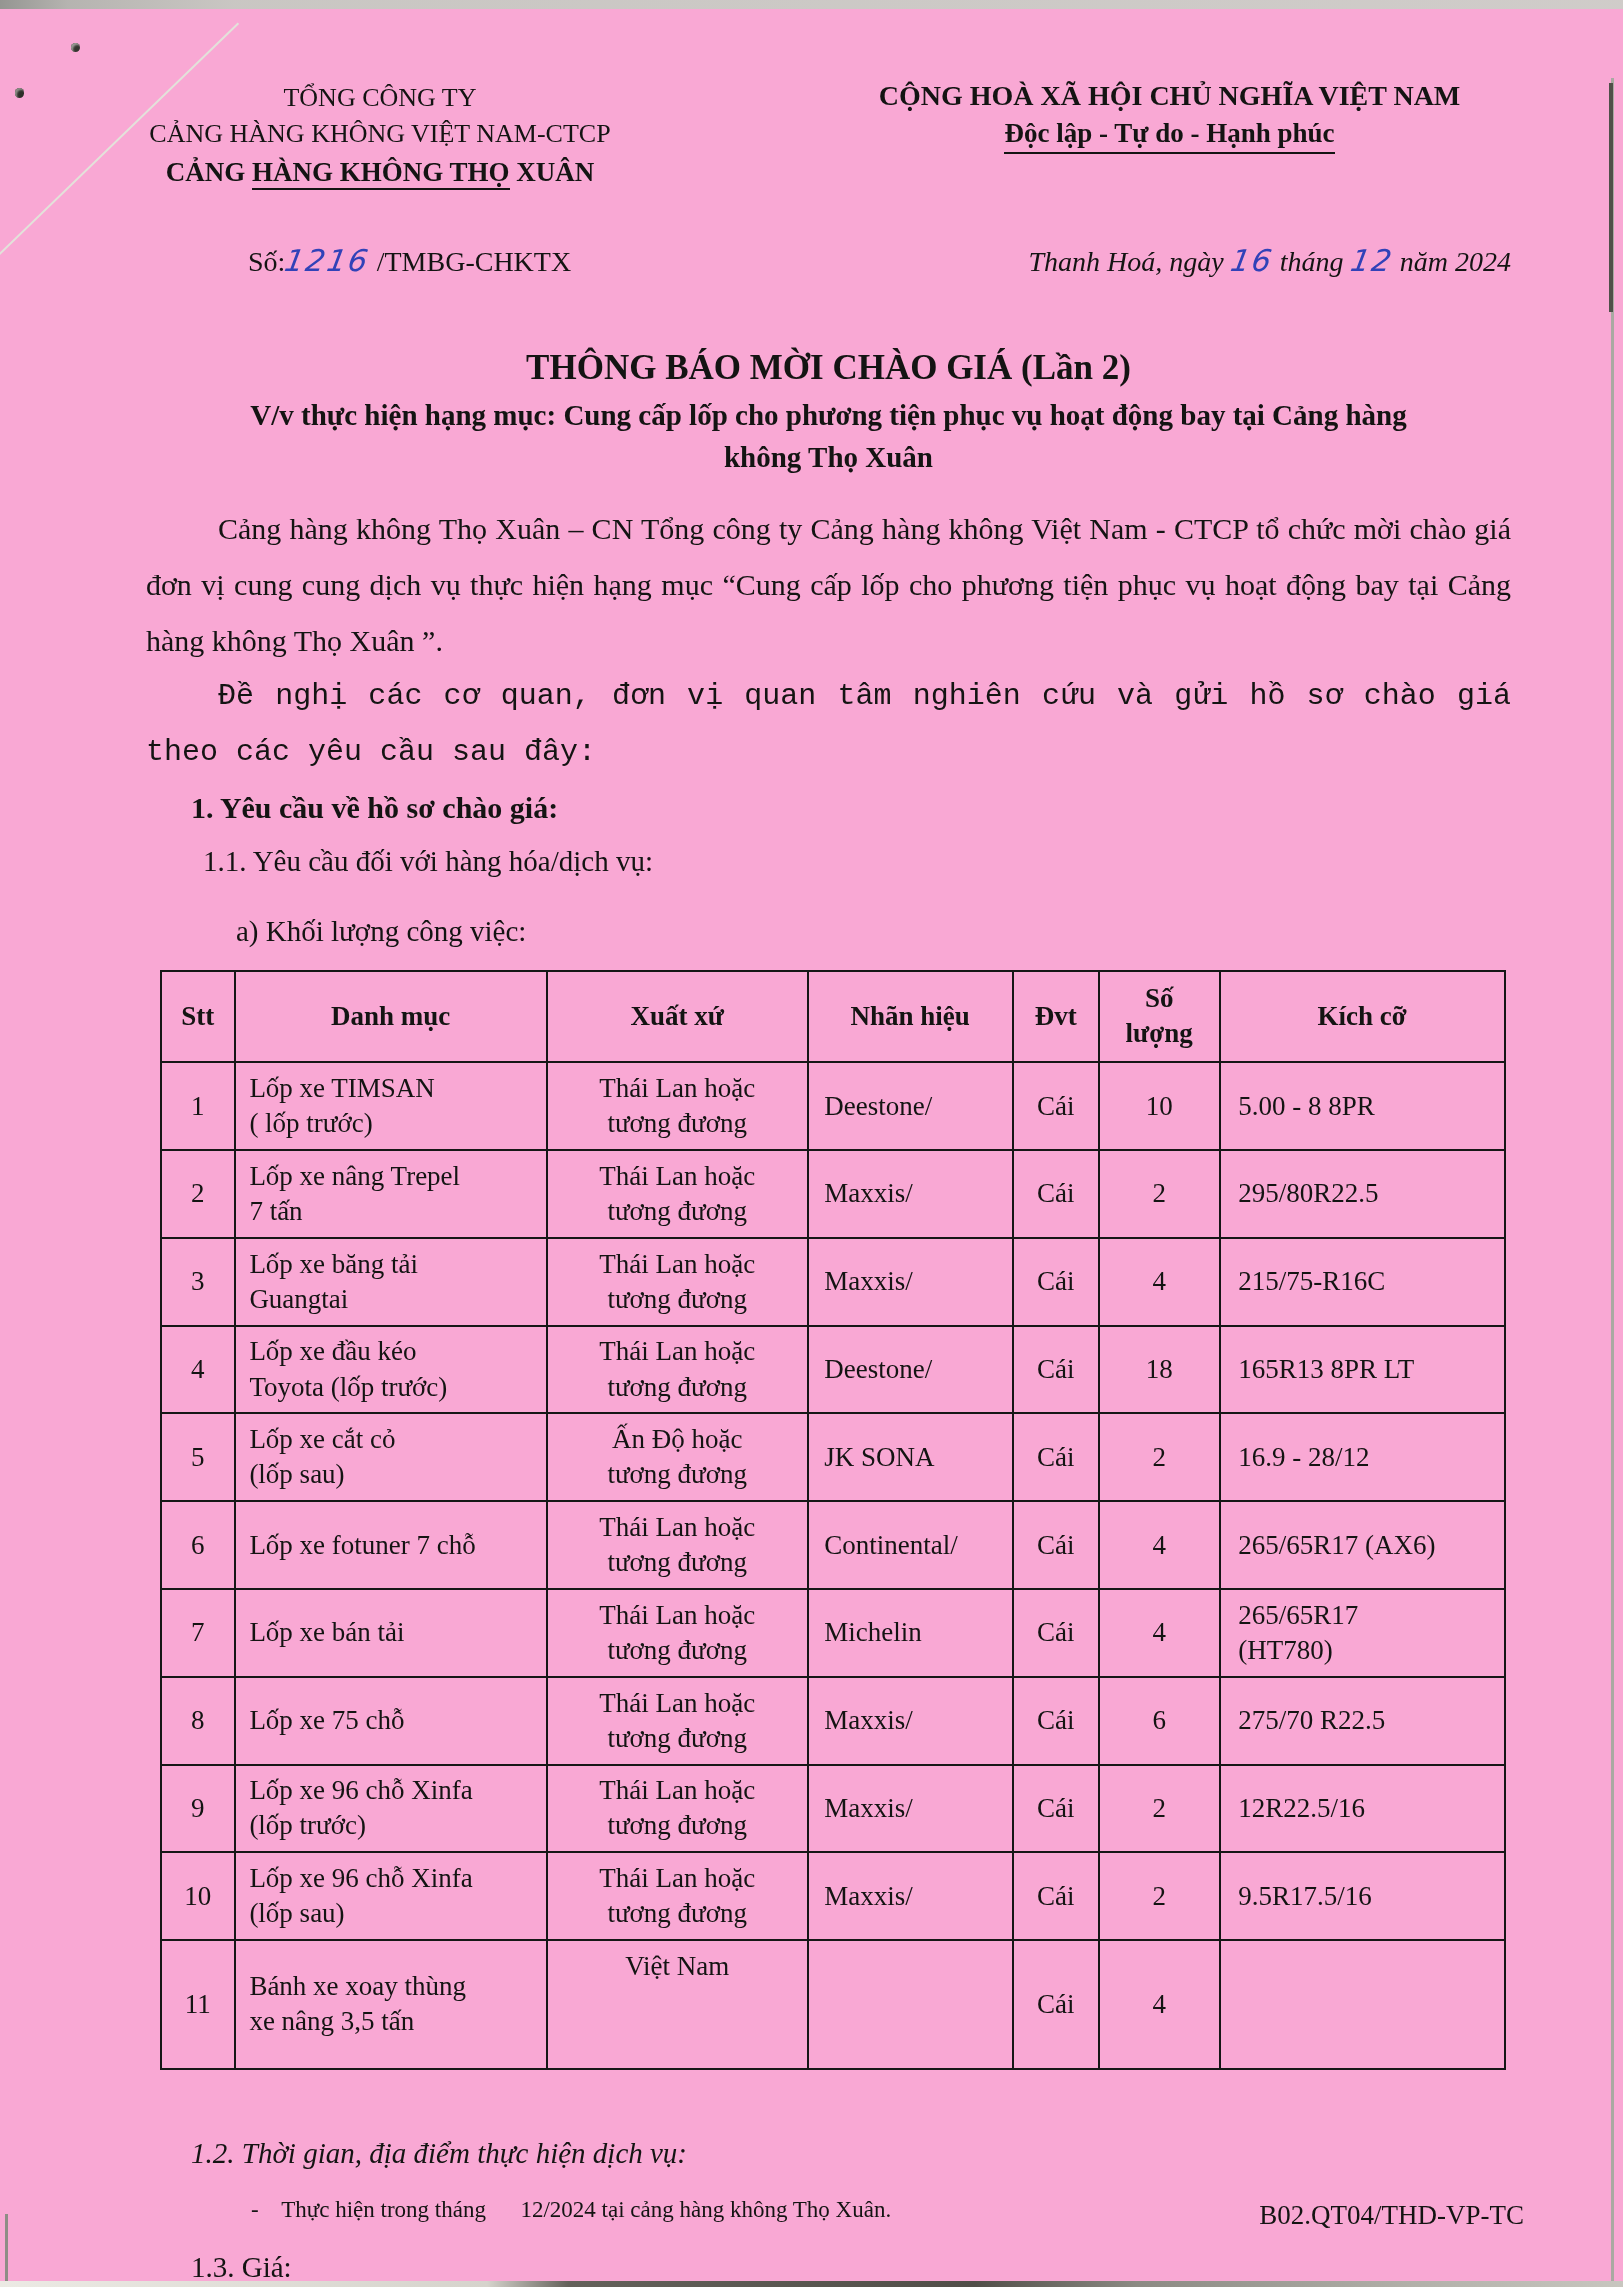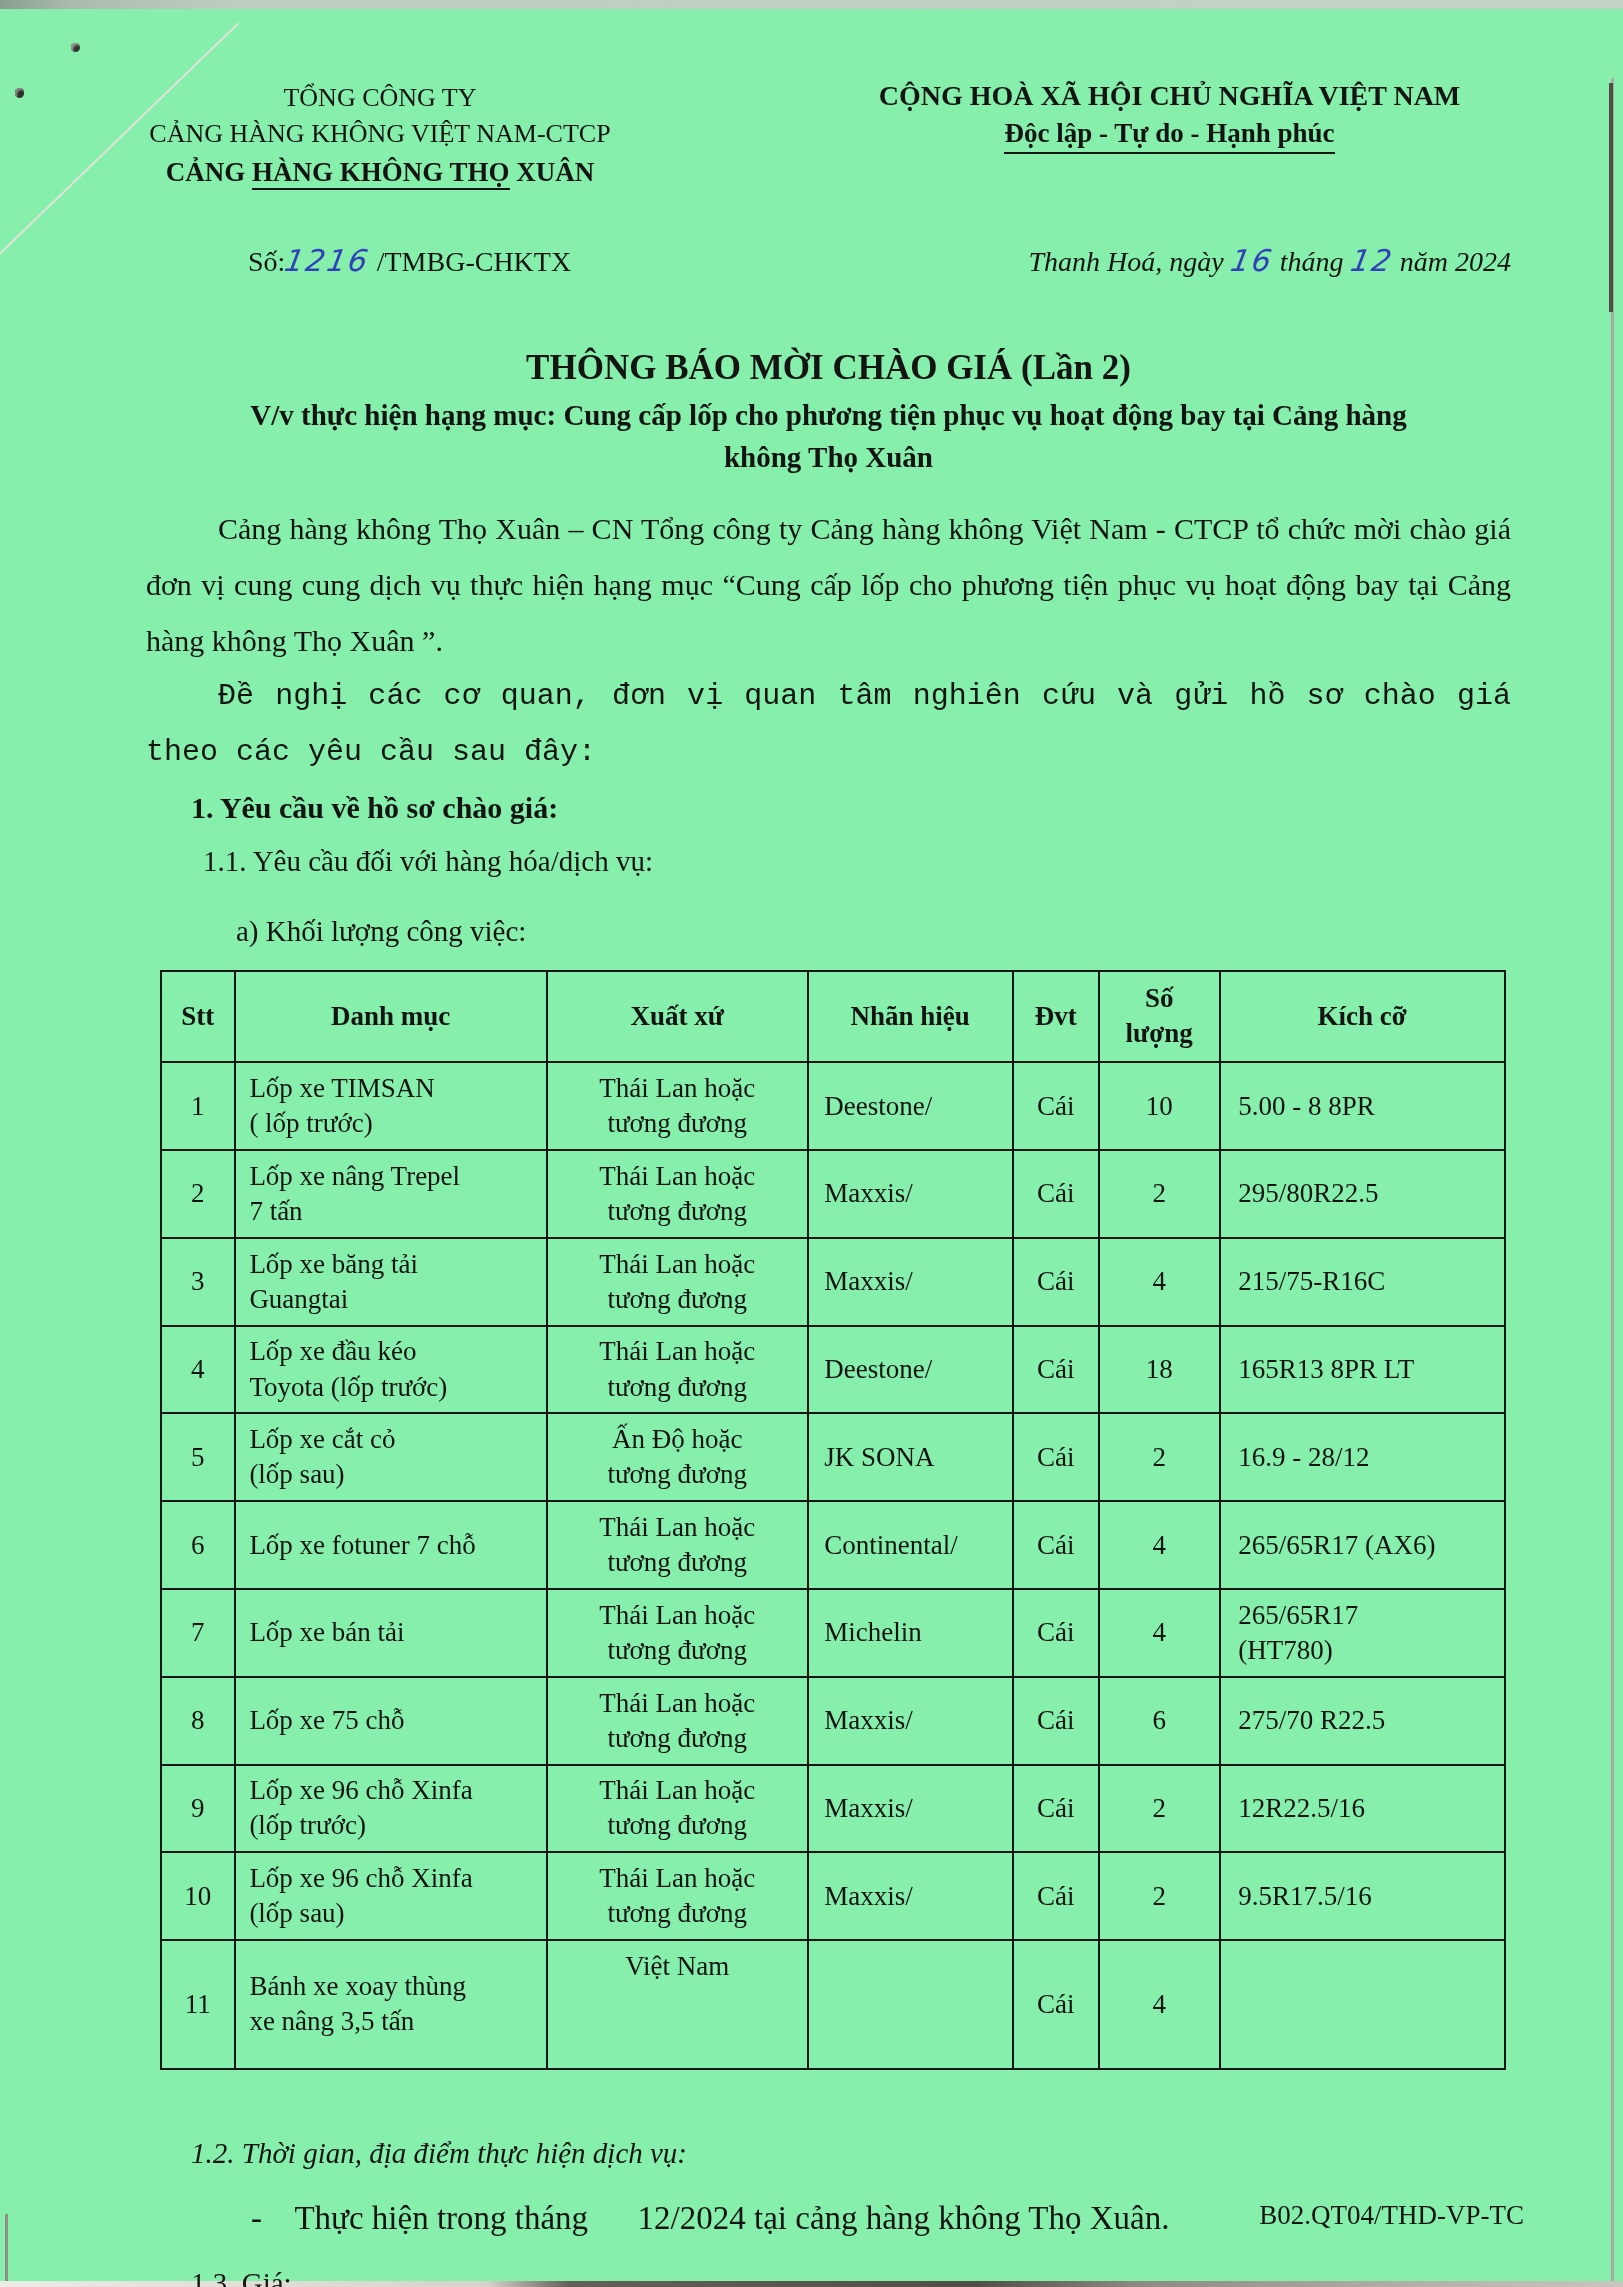--- a/index.html
+++ b/index.html
@@ -1,18 +1,18 @@
 <!DOCTYPE html>
 <html><head>
 <meta charset="utf-8">
 <style>
   html,body{margin:0;padding:0;background:#d9d8d4;}
   .page{
     position:relative;width:1624px;height:2288px;margin:0 auto;
-    background:#86efac;color:#141413;overflow:hidden;
+    background:#f9a8d4;color:#141413;overflow:hidden;
     font-family:"Liberation Serif","DejaVu Serif",serif;
   }
   
   .top-band{position:absolute;top:0;left:0;right:0;height:8.8px;
     background:linear-gradient(90deg,#89938a 0px,#aeb5ac 68px,#c4cac1 234px,#cbd0c8 100%);opacity:.9;}
   .crease{position:absolute;left:-3.9px;top:256px;width:336px;height:2px;background:#e3e2da;
     transform:rotate(-44deg);transform-origin:left top;}
   .dot1{position:absolute;left:71px;top:43px;width:8.8px;height:8.8px;border-radius:50%;
     background:#35352f;box-shadow:inset 2px 2px 2px #9a9a94;}
   .dot2{position:absolute;left:14.6px;top:88px;width:9.8px;height:9.8px;border-radius:50%;
@@ -55,21 +55,21 @@
   .c1{text-align:left;padding-left:13.7px !important;}
   .c2{text-align:center;}
   .c3{text-align:left;padding-left:15.6px !important;margin-left:44px;}
   .c4{text-align:center;}
   .c5{text-align:center;}
   .c6{text-align:left;padding-left:17.6px !important;}
   table.goods tr:last-child td{height:115px;}
   table.goods tr:last-child .c2{vertical-align:top;padding-top:7.8px !important;}
   
   .s12{margin:60px 0 0 45px;font-size:29px;line-height:1.6;font-style:italic;}
-  .dash{margin:15.6px 0 0 105px;font-size:33px;line-height:1.6;white-space:pre-wrap;}
+  .dash{margin:15.6px 0 0 105px;font-size:23px;line-height:1.6;white-space:pre-wrap;}
   .s13{margin:15.6px 0 0 45px;font-size:29px;line-height:1.6;}
   .footer{position:absolute;right:100px;bottom:57px;font-size:27px;}
 </style>
 </head>
 <body>
 
 <div class="page">
 
   <div class="top-band"></div>
   <div class="crease"></div>

